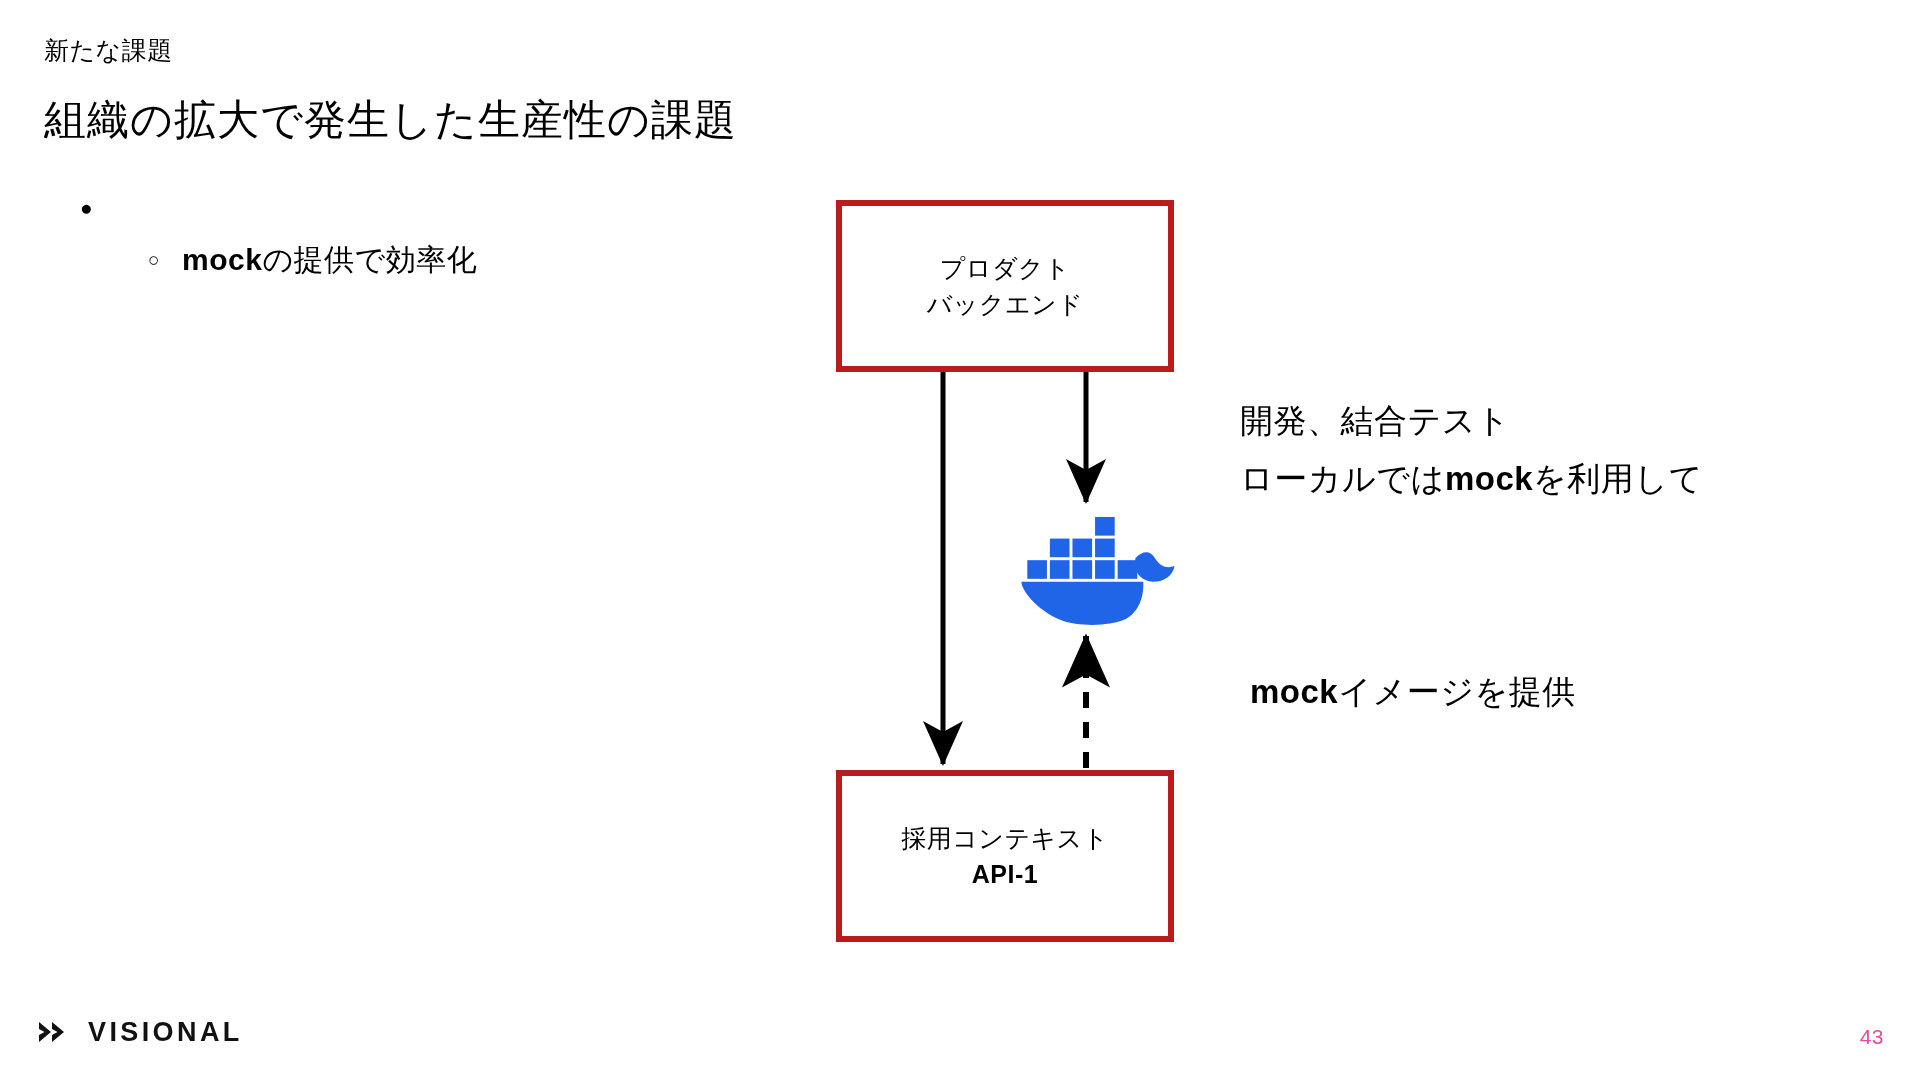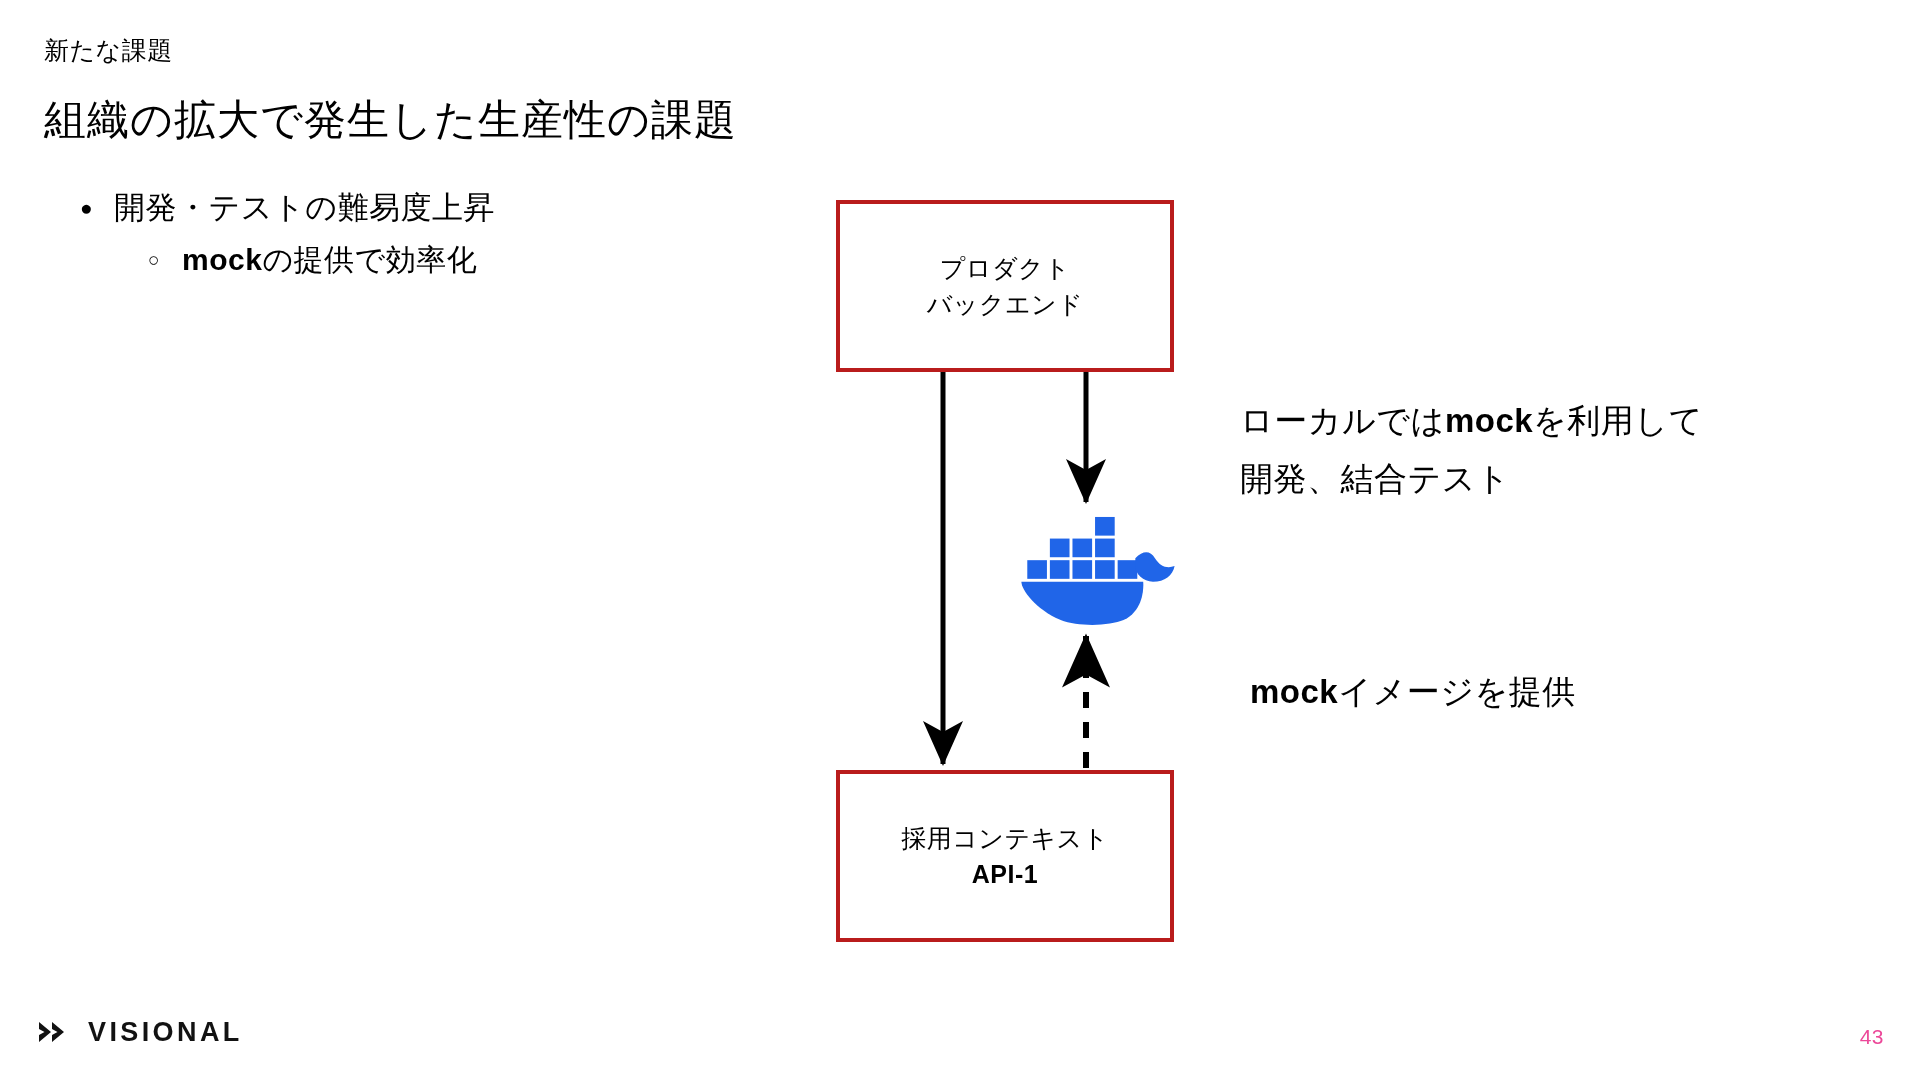--- a/index.html
+++ b/index.html
@@ -82,21 +82,21 @@
   .diagram {
     position: absolute;
     left: 0;
     top: 0;
     width: 1920px;
     height: 1080px;
     pointer-events: none;
   }
   .node-box {
     position: absolute;
-    border: 4px solid #b91c1c;
+    border: 6px solid #b91c1c;
     background: #ffffff;
     box-sizing: border-box;
     display: flex;
     flex-direction: column;
     align-items: center;
     justify-content: center;
     text-align: center;
   }
   #box-backend {
     left: 836px;
@@ -176,21 +176,20 @@
 <body>
 
 <div class="eyebrow">新たな課題</div>
 
 <div class="slide-title">組織の拡大で発生した生産性の課題</div>
 
 <div class="bullet-list">
 
   <div class="bullet-row level-1">
     <span class="marker">●</span>
-    <span class="bullet-text">開発・テストの難易度上昇</span>
   </div>
 
   <div class="bullet-row level-2">
     <span class="marker hollow">○</span>
     <span class="bullet-text lv2"><span class="b">mock</span><span>の提供で効率化</span></span>
   </div>
 
 </div>
 
 <svg class="diagram" viewBox="0 0 1920 1080" width="1920" height="1080">
@@ -232,22 +231,22 @@
 
     <rect x="77" y="2" width="20" height="19"></rect>
 
     <path d="M2,68 L126,68 C126,68 129,96 106,107 C92,113 60,114 42,107 C16,96 2,76 2,68 Z"></path>
 
     <path d="M118,44 C126,36 133,36 138,44 C143,52 150,55 158,52 C156,62 148,68 136,68 C126,68 118,60 118,52 Z"></path>
   </g>
 </svg>
 
 <div class="annotation" id="anno-local">
+  <div>開発、結合テスト</div>
   <div><span>ローカルでは</span><span class="b">mock</span><span>を利用して</span></div>
-  <div>開発、結合テスト</div>
 </div>
 
 <div class="annotation" id="anno-mockimage">
   <span class="b">mock</span><span>イメージを提供</span>
 </div>
 
 <div class="footer-logo">
   <svg width="40" height="28" viewBox="0 0 40 28">
     <path d="M1,4 L13,14 L1,24 L1,17 L6.5,14 L1,11 Z" fill="#121212"></path>
     <path d="M14,4 L26,14 L14,24 L14,17 L19.5,14 L14,11 Z" fill="#121212"></path>

